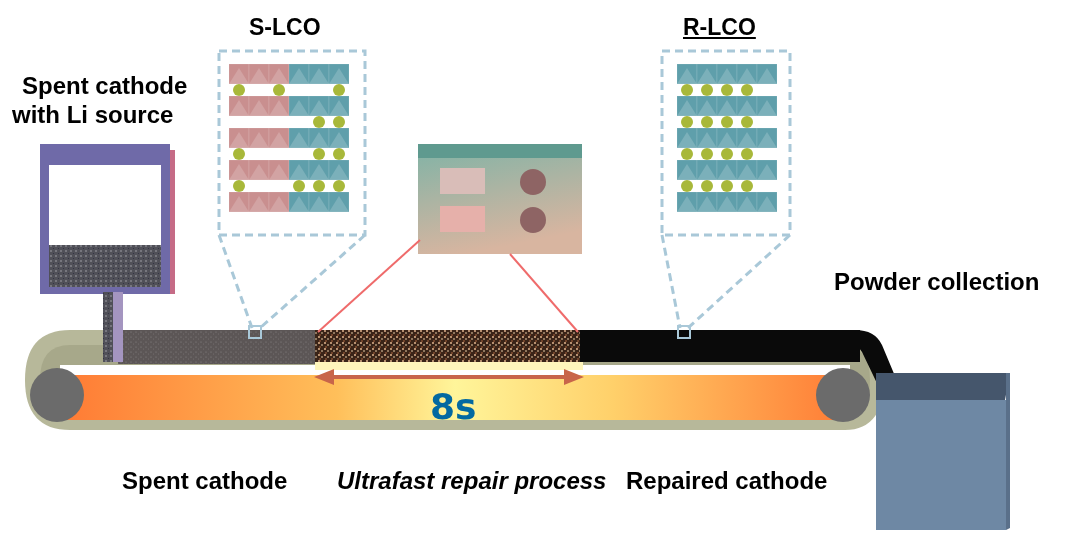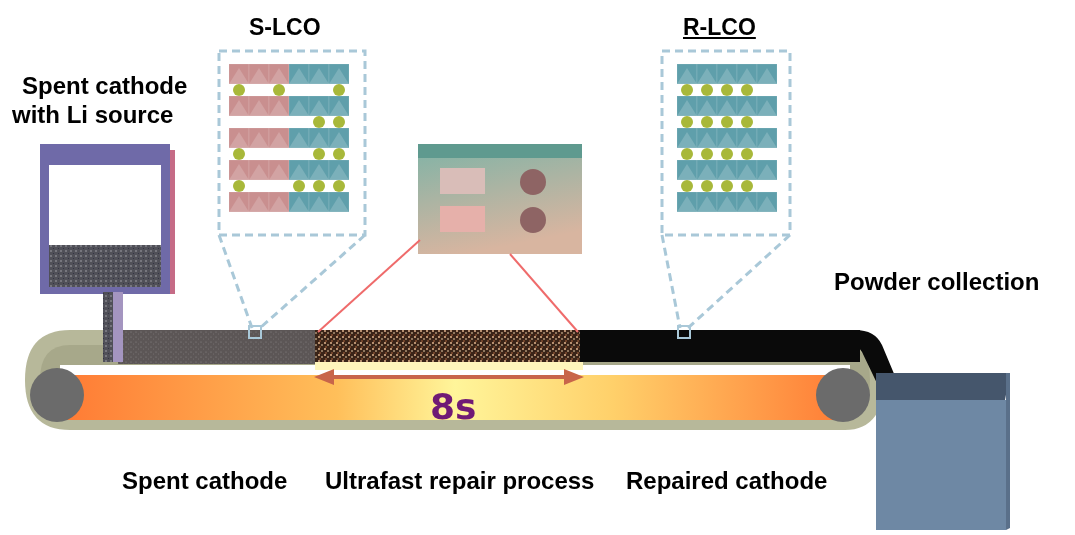--- a/index.html
+++ b/index.html
@@ -1,20 +1,20 @@
 <!DOCTYPE html>
 <html><head>
 <meta charset="utf-8">
 <style>
   html,body{margin:0;padding:0;background:#ffffff;}
   body{width:1075px;height:535px;position:relative;overflow:hidden;font-family:"Liberation Sans",sans-serif;}
   .lbl{position:absolute;font-weight:bold;color:#000;font-size:24px;white-space:nowrap;}
   .title{font-size:23px;}
   svg{position:absolute;left:0;top:0;}
-  .dur{position:absolute;font-family:"DejaVu Sans",sans-serif;font-weight:bold;color:#701a75;font-size:36px;}
+  .dur{position:absolute;font-family:"DejaVu Sans",sans-serif;font-weight:bold;color:#0369a1;font-size:36px;}
 </style>
 </head>
 <body>
 
 <svg width="1075" height="535" viewBox="0 0 1075 535">
   <defs>
     <linearGradient id="heat" x1="0" x2="1" y1="0" y2="0">
       <stop offset="0" stop-color="#ff7a34"></stop>
       <stop offset="0.35" stop-color="#ffbf5a"></stop>
       <stop offset="0.5" stop-color="#fff59a"></stop>
@@ -251,15 +251,15 @@
     <polygon points="1006,373 1010,373 1010,528 1006,530" fill="#5a708a"></polygon>
   </g>
 </svg>
 
 <div class="lbl" style="left:22px;top:72px;">Spent cathode</div>
 <div class="lbl" style="left:12px;top:101px;">with Li source</div>
 <div class="lbl title" style="left:249px;top:14px;">S-LCO</div>
 <div class="lbl title" style="left:683px;top:14px;text-decoration:underline;">R-LCO</div>
 <div class="lbl" style="left:834px;top:268px;text-align:center;">Powder collection</div>
 <div class="lbl" style="left:122px;top:467px;">Spent cathode</div>
-<div class="lbl" style="left:325px;top:467px;">Ultrafast repair process</div>
+<div class="lbl" style="left:337px;top:467px;font-style:italic;">Ultrafast repair process</div>
 <div class="lbl" style="left:626px;top:467px;text-align:center;">Repaired cathode</div>
 <div class="dur" style="left:430px;top:386px;">8s</div>
 
 </body></html>

